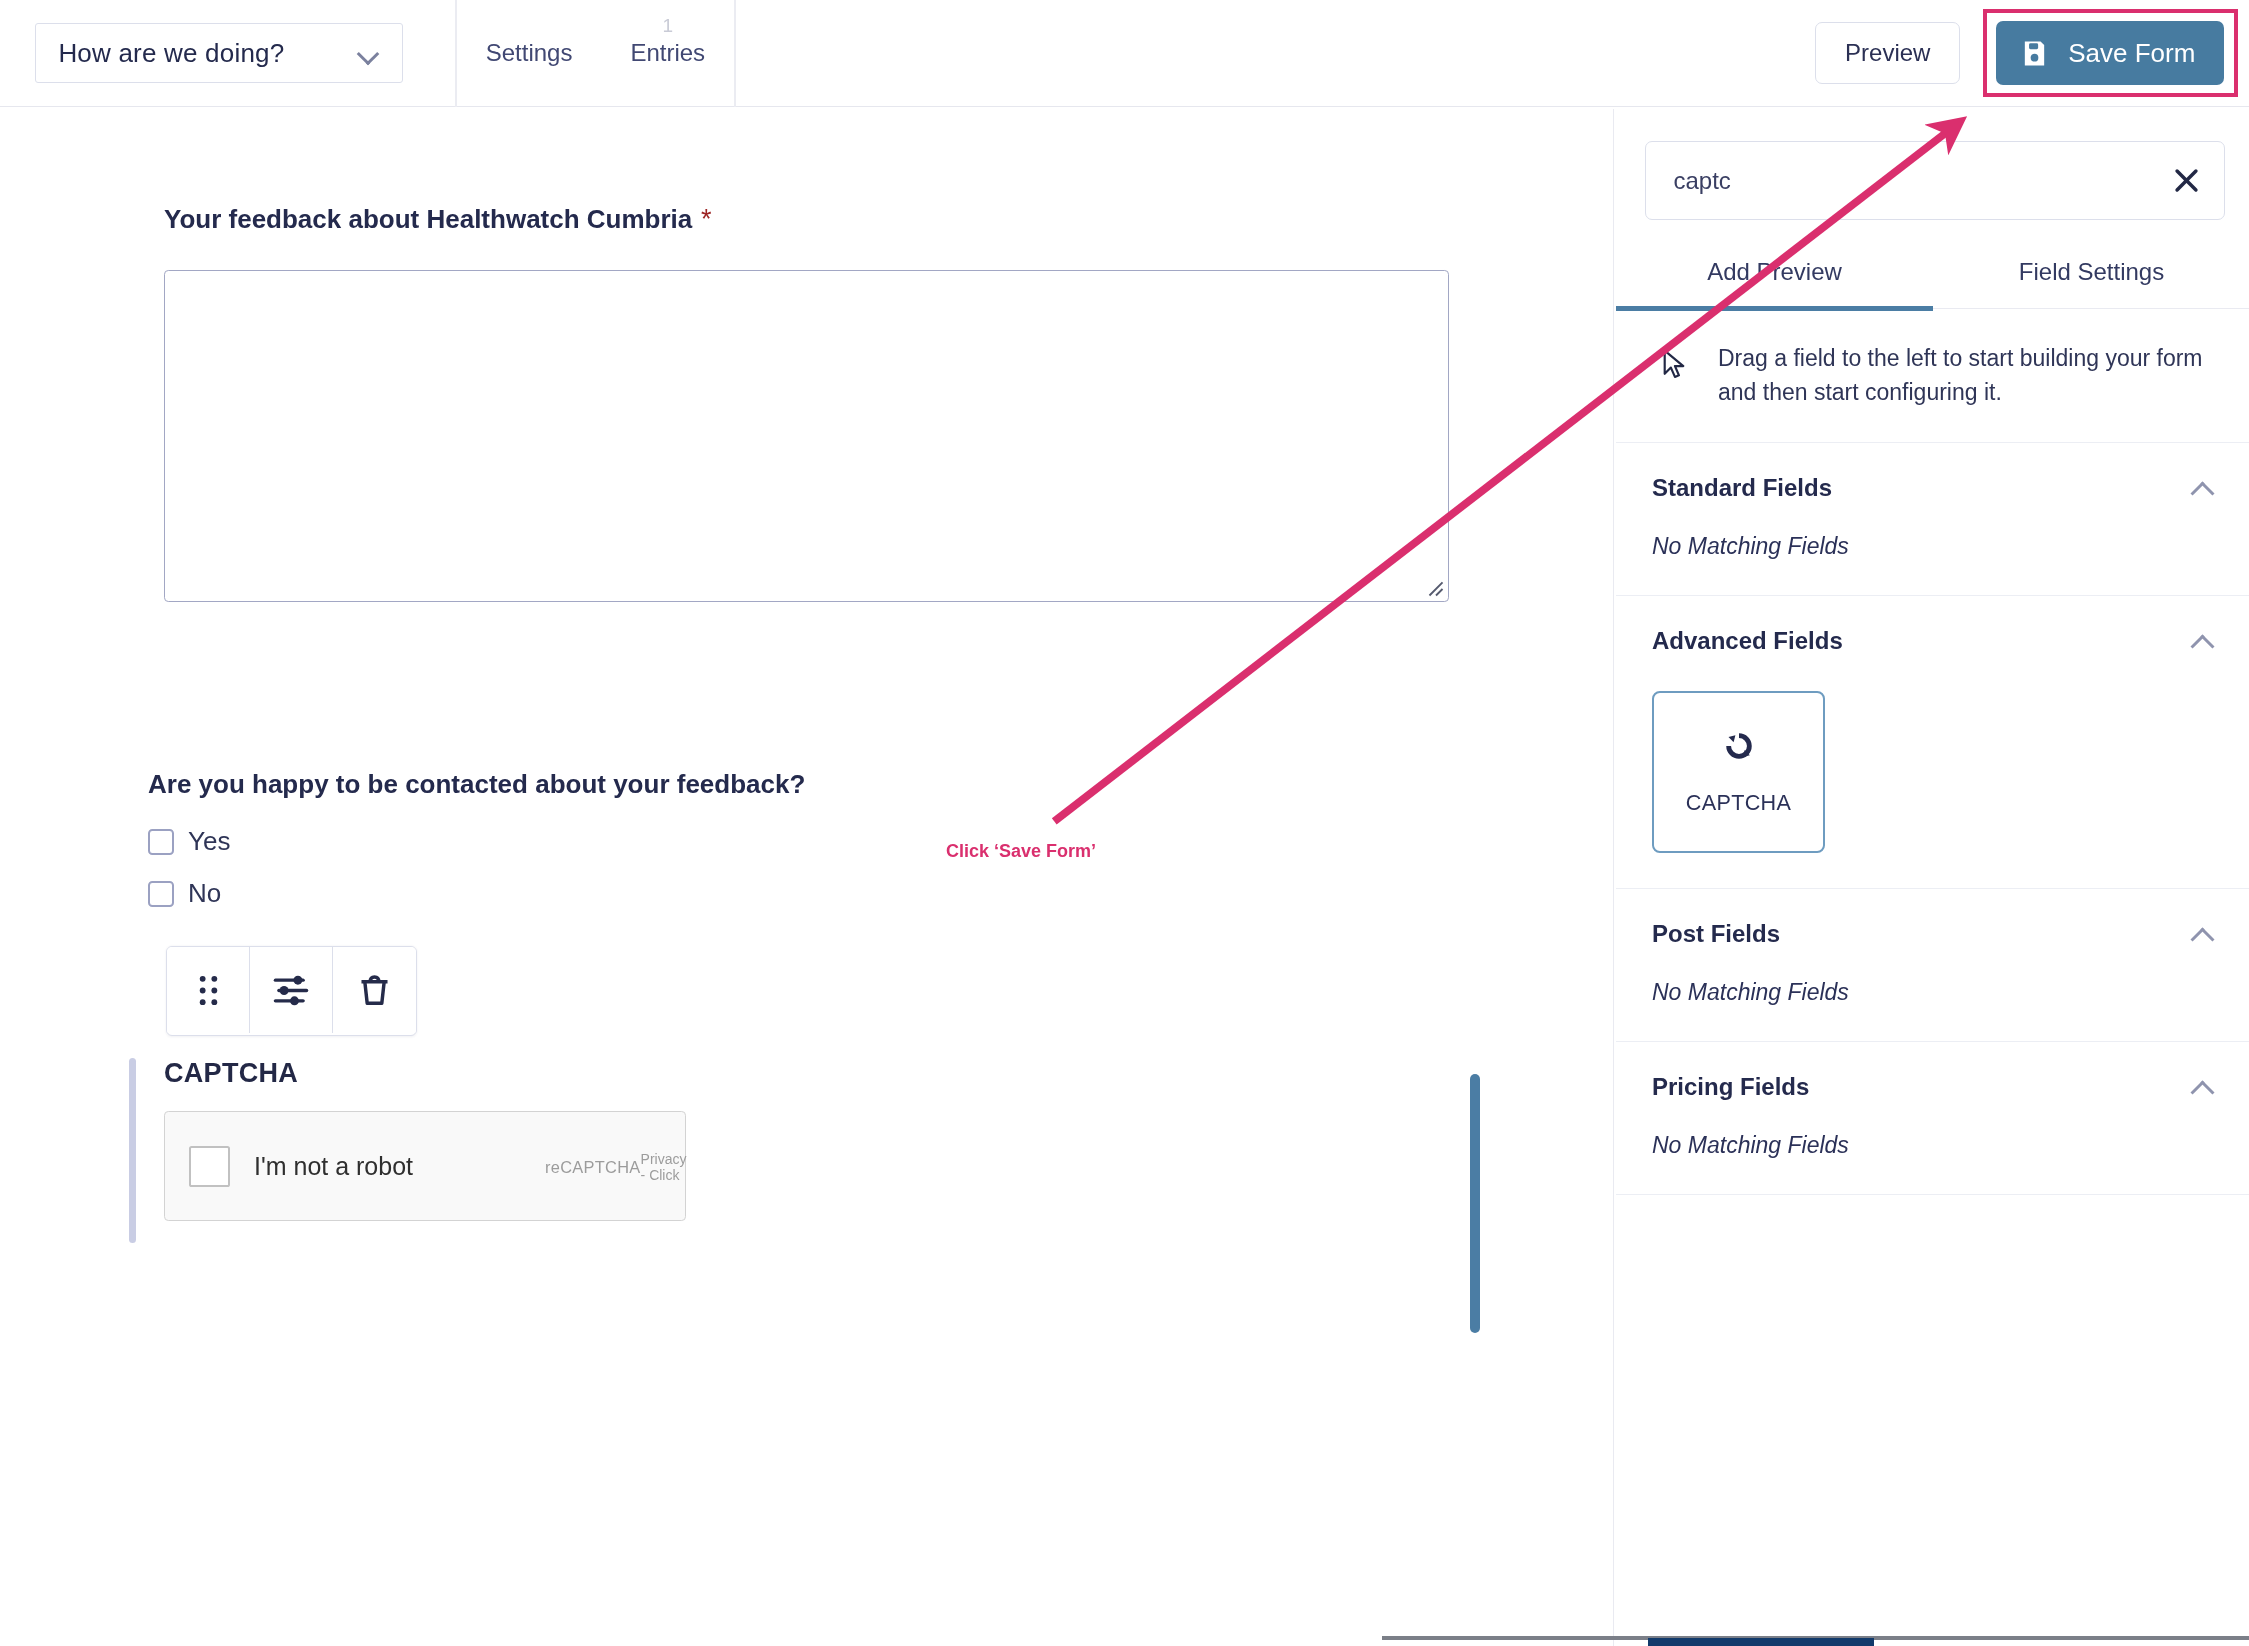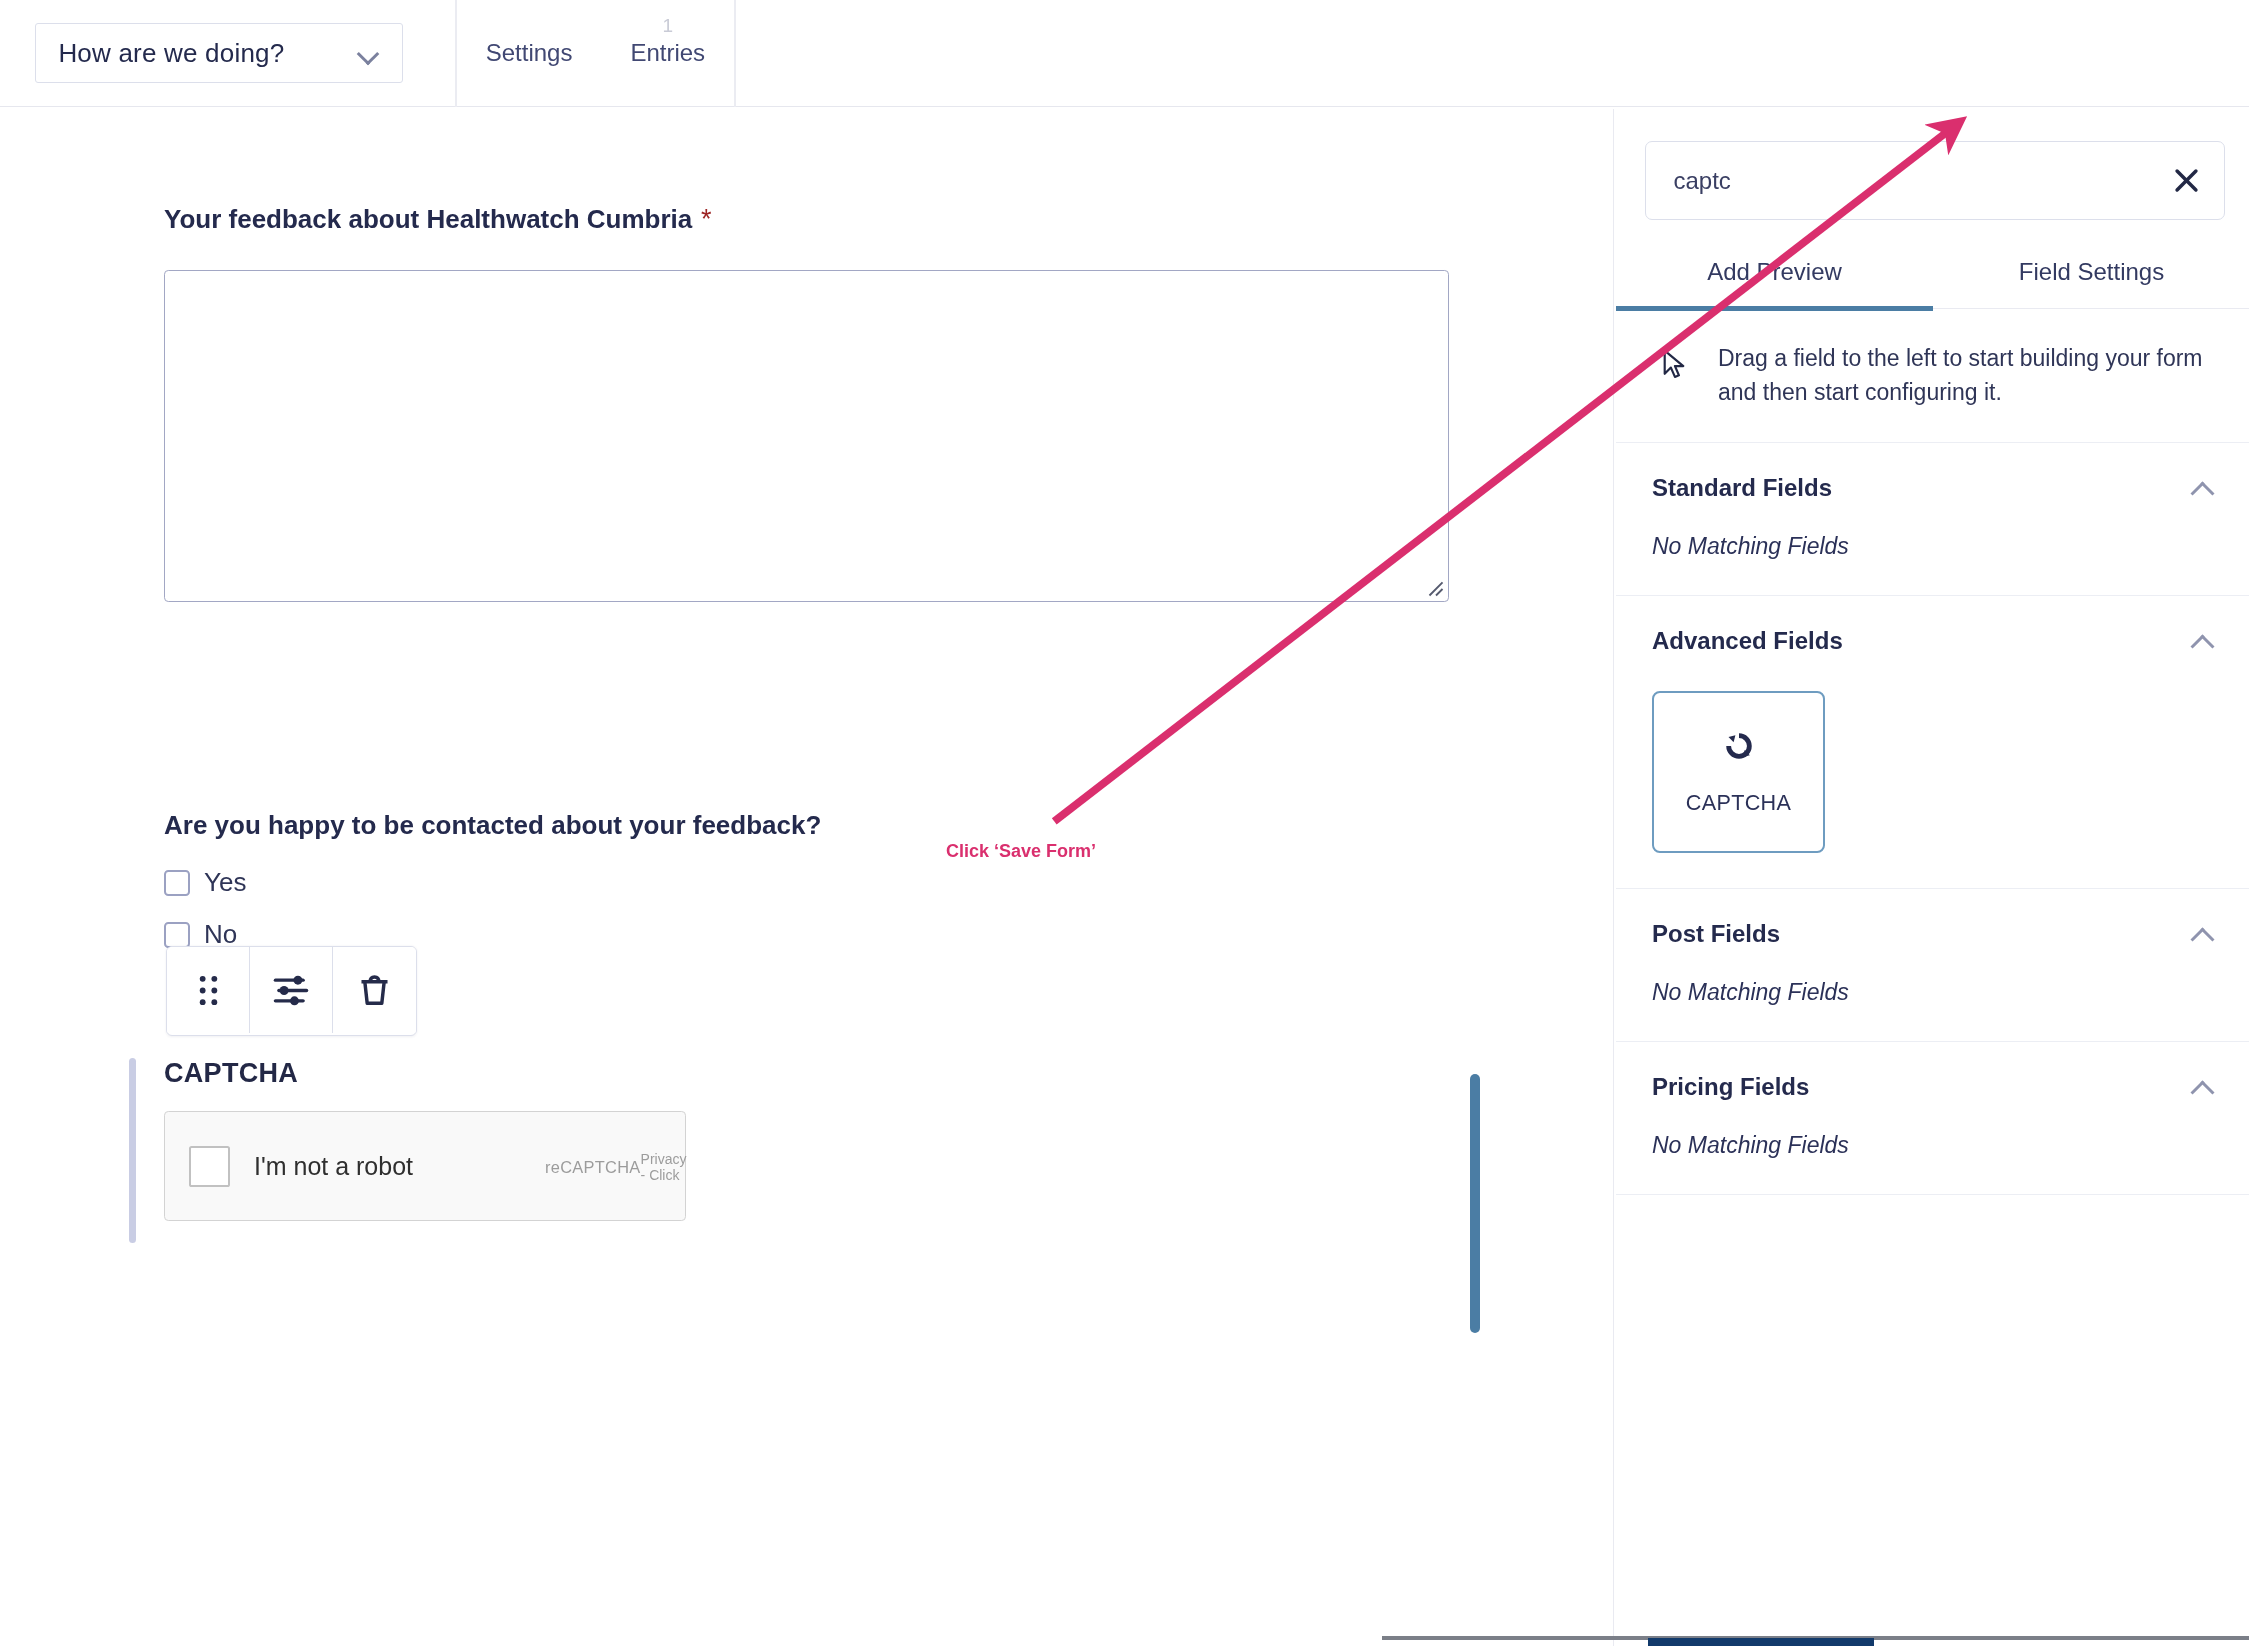--- a/index.html
+++ b/index.html
@@ -283,36 +283,50 @@
         <span>Settings</span>
       </div>
       <div class="hdr-tab">
         <span class="badge">1</span>
         <span>Entries</span>
       </div>
     </div>
 
     <div class="head-divider"></div>
 
+    <div class="hdr-right">
+      <button class="btn-preview">Preview</button>
+
+      <div class="save-wrap">
+        <button class="btn-save">
+          <svg class="save-icon" viewBox="0 0 24 24">
+            <path fill="#ffffff" d="M4 2h13l3 3v17H4V2z"></path>
+            <rect x="7.5" y="3.5" width="7.5" height="5" rx="1.2" fill="#477ba0"></rect>
+            <circle cx="12" cy="15.5" r="3.2" fill="#477ba0"></circle>
+          </svg>
+          <span>Save Form</span>
+        </button>
+      </div>
+    </div>
   </div>
 
   <div class="canvas">
 
     <div style="position:absolute;left:164px;top:95px;">
       <div>
         <span class="field-label">Your feedback about Healthwatch Cumbria</span><span class="req-star">*</span>
       </div>
       <div class="fb-textarea">
         <svg class="resize-grip" viewBox="0 0 12 12">
           <path d="M11 4 L4 11 M11 7.5 L7.5 11" stroke="#555a6e" stroke-width="1" fill="none"></path>
         </svg>
       </div>
     </div>
 
-    <div style="position:absolute;left:164px;top:660px;margin-top:41px;">
+    <div style="position:absolute;left:148px;top:660px;">
       <div class="field-label">Are you happy to be contacted about your feedback?</div>
       <div style="margin-top:26px">
         <label class="cb-row">
           <span class="cb-box"></span>
           <span class="cb-label">Yes</span>
         </label>
         <label class="cb-row">
           <span class="cb-box"></span>
           <span class="cb-label">No</span>
         </label>

